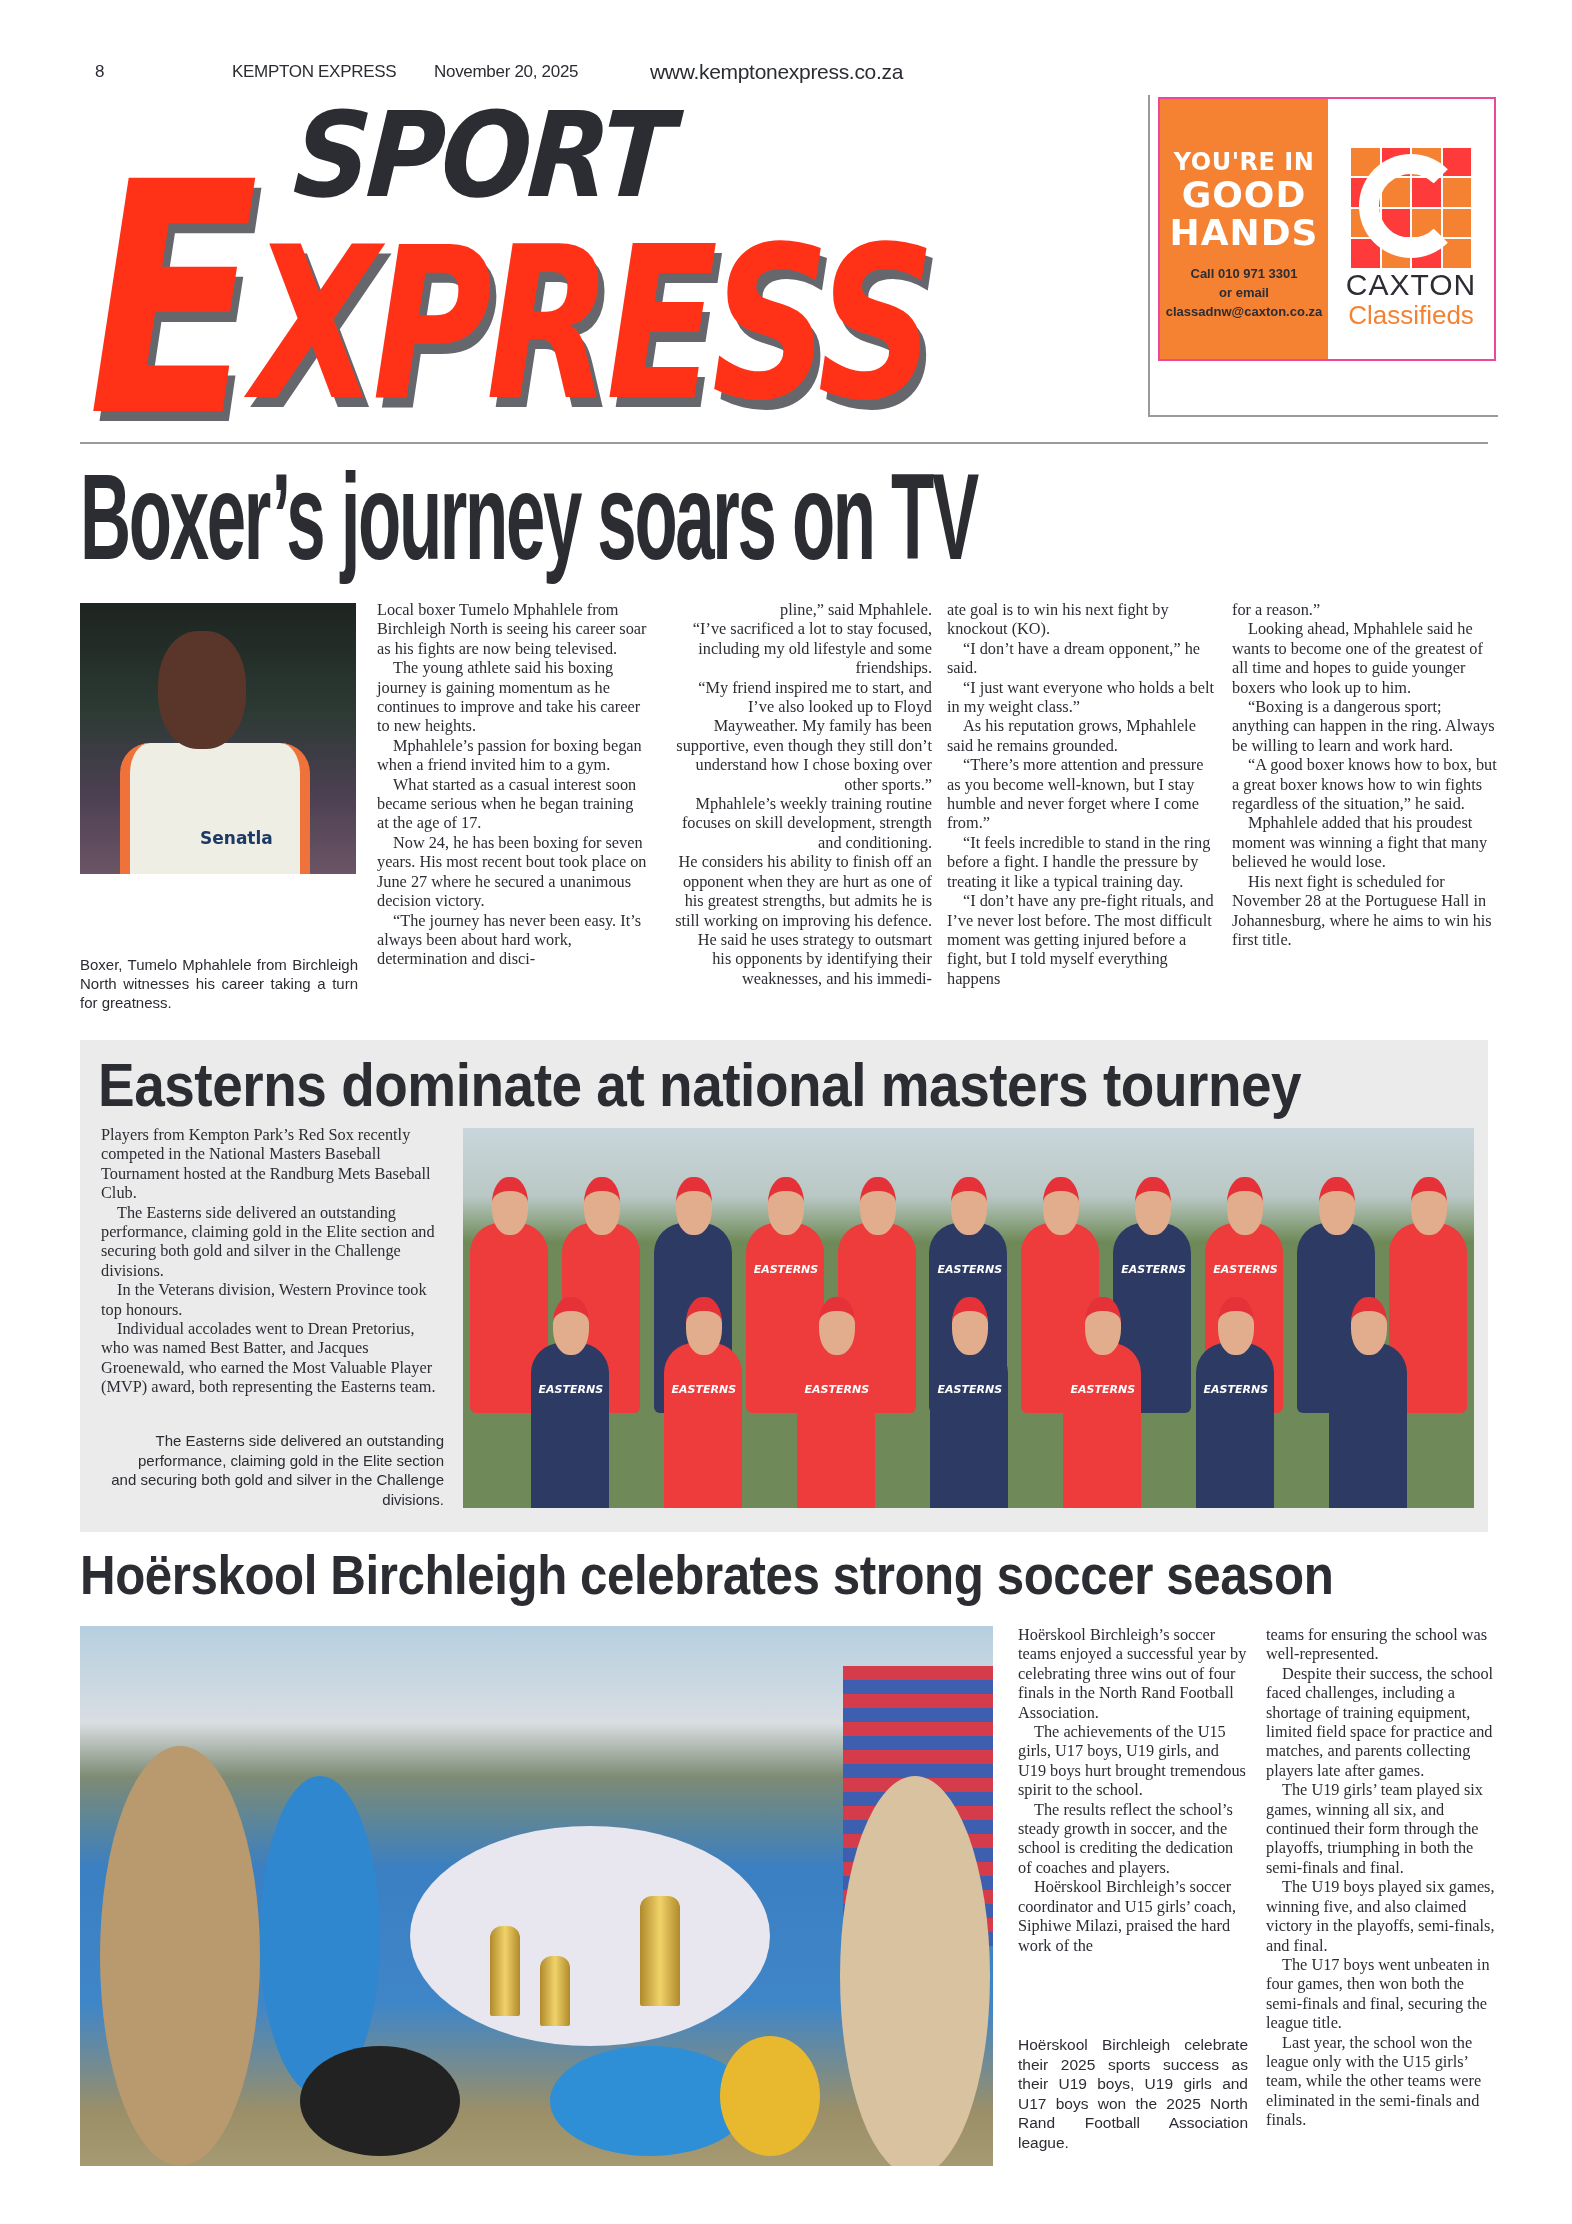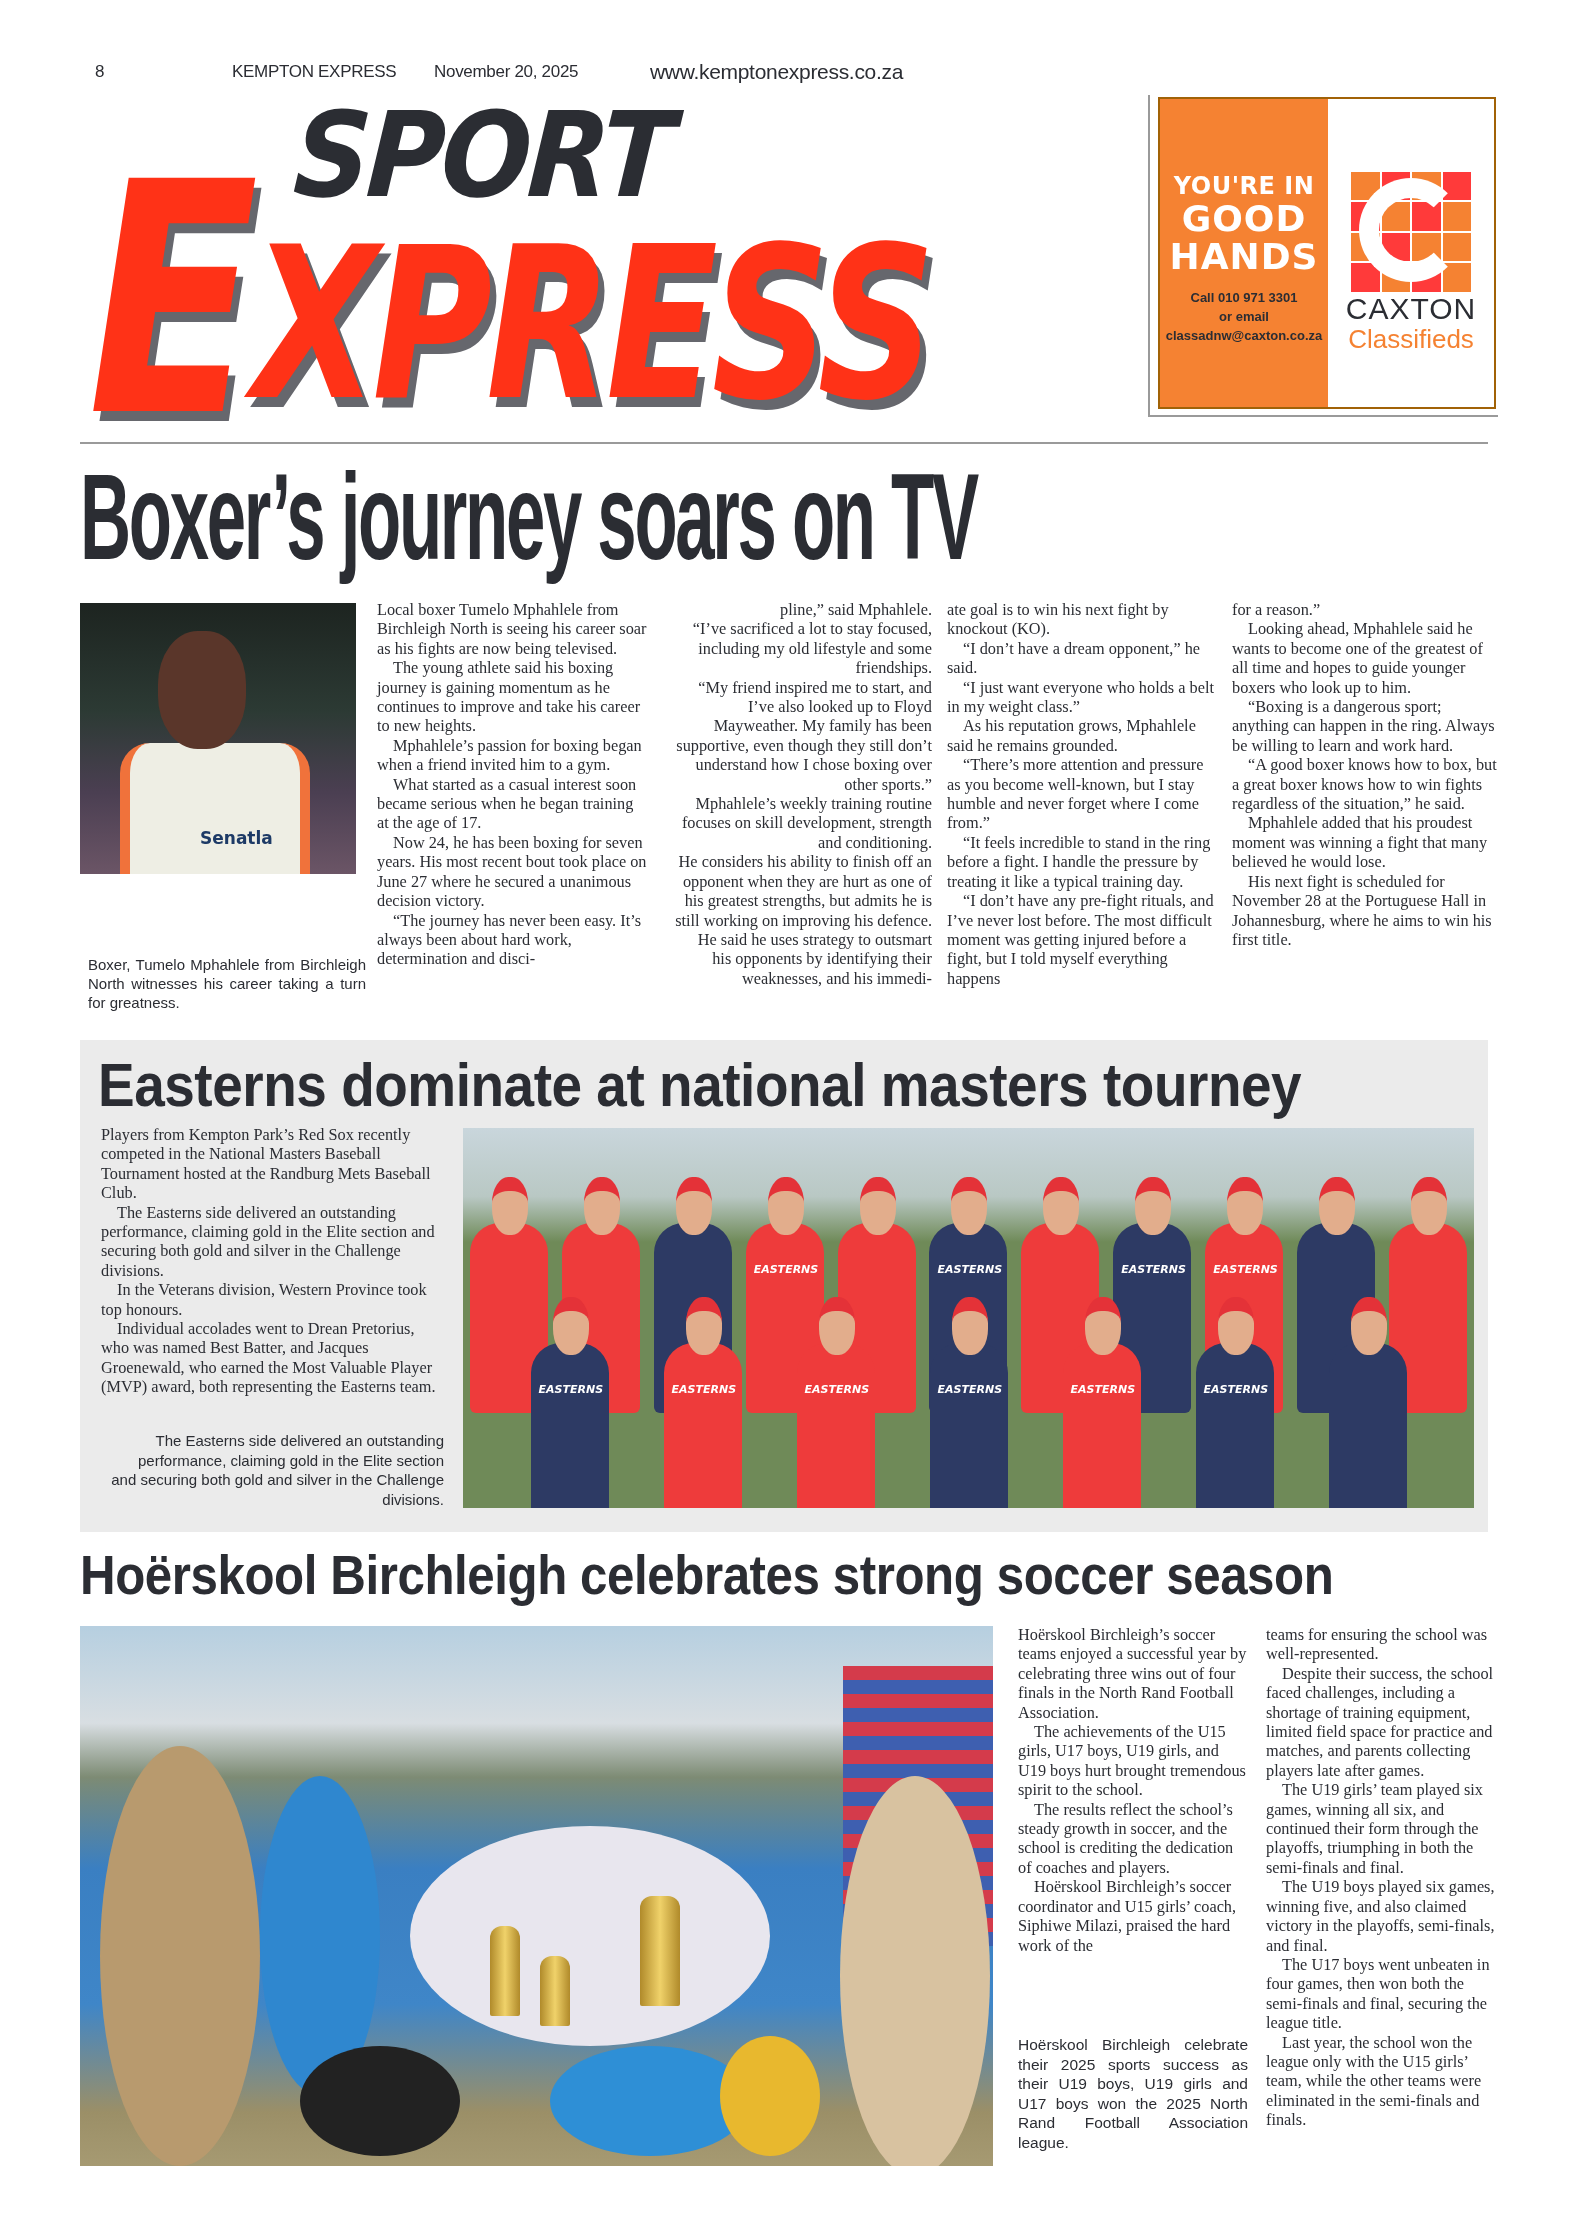--- a/index.html
+++ b/index.html
@@ -29,21 +29,21 @@
       color: #ff3217; line-height: 1;
       text-shadow: 8px 10px 0 #66676d;
       transform: scaleX(0.78); transform-origin: left top; letter-spacing: -8px;
       white-space: nowrap;
     }
     .mast-express .big-e { font-size: 320px; vertical-align: top; }
     .mast-express .rest { font-size: 210px; vertical-align: top; position: relative; top: 80px; }
 
     
     .ad { left: 1148px; top: 95px; width: 350px; height: 322px; border-left: 2px solid #9a9a9a; border-bottom: 2px solid #9a9a9a; }
-    .ad-inner { position: absolute; left: 8px; top: 2px; width: 338px; height: 312px; border: 2px solid #a16207; display: flex; }
+    .ad-inner { position: absolute; left: 8px; top: 2px; width: 338px; height: 264px; border: 2px solid #ec4899; display: flex; }
     .ad-left { width: 168px; height: 100%; background: #f58232; display: flex; flex-direction: column; align-items: center; justify-content: center; padding-top: 10px; }
     .ad-line1 { font-family: "DejaVu Sans", sans-serif; font-weight: bold; color: #fff; font-size: 24px; letter-spacing: 0.5px; }
     .ad-line2 { font-family: "DejaVu Sans", sans-serif; font-weight: bold; color: #fff; font-size: 36px; line-height: 38px; letter-spacing: 1px; }
     .ad-call { font-family: "Liberation Sans", sans-serif; font-weight: bold; color: #2b2d33; font-size: 13px; margin-top: 12px; text-align: center; line-height: 19px; }
     .ad-right { flex: 1; background: #fff; display: flex; flex-direction: column; align-items: center; justify-content: center; padding-top: 20px; }
     .logo-grid { width: 120px; height: 120px; display: grid; grid-template-columns: repeat(4, 1fr); gap: 2px; position: relative; }
     .logo-grid span { display: block; }
     .logo-c { position: absolute; left: 8px; top: 6px; width: 104px; height: 104px; border: 20px solid #fff; border-right-color: transparent; border-radius: 50%; transform: rotate(0deg); }
     .ad-brand { font-family: "Liberation Sans", sans-serif; font-size: 30px; color: #2b2d33; margin-top: 0; letter-spacing: 1px; }
     .ad-sub { font-family: "Liberation Sans", sans-serif; font-size: 26px; color: #f58232; margin-top: -2px; }
@@ -55,21 +55,21 @@
 
     
     .photo-boxer { left: 80px; top: 603px; width: 276px; height: 271px; overflow: hidden;
       background:
         radial-gradient(ellipse 40px 55px at 128px 95px, #4a2a22 0 60%, transparent 62%),
         radial-gradient(ellipse 90px 120px at 130px 250px, #f2f1e8 0 70%, transparent 72%),
         linear-gradient(180deg, #1d2420 0%, #2c3a34 40%, #4b3f52 70%, #6b5566 100%); }
     .photo-boxer .vest { position: absolute; left: 40px; top: 140px; width: 190px; height: 200px; background: #eeeee4; border-left: 10px solid #f0723b; border-right: 10px solid #f0723b; border-radius: 30px 30px 0 0; }
     .photo-boxer .head { position: absolute; left: 78px; top: 28px; width: 88px; height: 118px; background: #5a362a; border-radius: 45% 45% 45% 45%; }
     .photo-boxer .logo { position: absolute; left: 120px; top: 225px; font-family: "DejaVu Sans", sans-serif; font-weight: bold; font-size: 17px; color: #1d3a66; }
-    .caption-boxer { left: 80px; top: 955px; width: 278px; font-family: "Liberation Sans", sans-serif; font-size: 15px; line-height: 19px; color: #2b2d33; text-align: justify; margin-left: 8px; }
+    .caption-boxer { left: 80px; top: 955px; width: 278px; font-family: "Liberation Sans", sans-serif; font-size: 15px; line-height: 19px; color: #2b2d33; text-align: justify; }
 
     
     .col { font-family: "Liberation Serif", serif; font-size: 16.3px; line-height: 19.4px; color: #2b2d33; }
     .col p { text-indent: 16px; }
     .col p.first { text-indent: 0; }
     .c1 { left: 377px; top: 600px; width: 270px; }
     .c2 { left: 662px; top: 600px; width: 270px; text-align: right; }
     .c3 { left: 947px; top: 600px; width: 270px; }
     .c4 { left: 1232px; top: 600px; width: 270px; }
 

